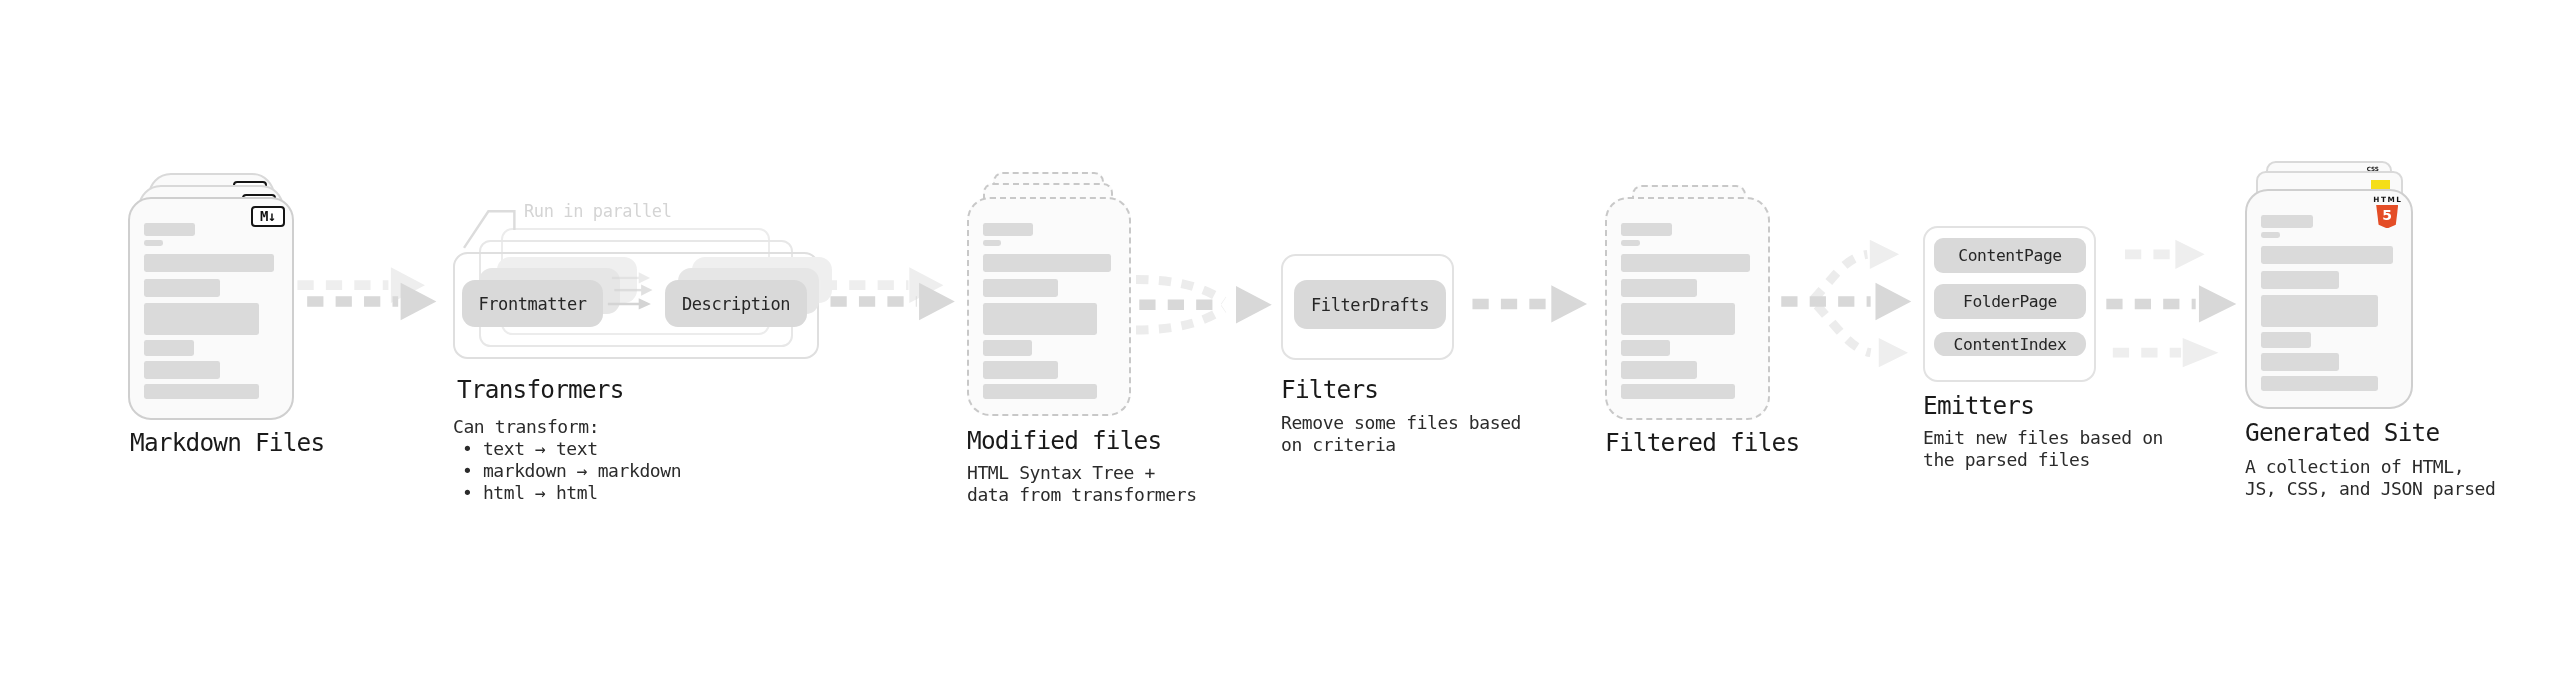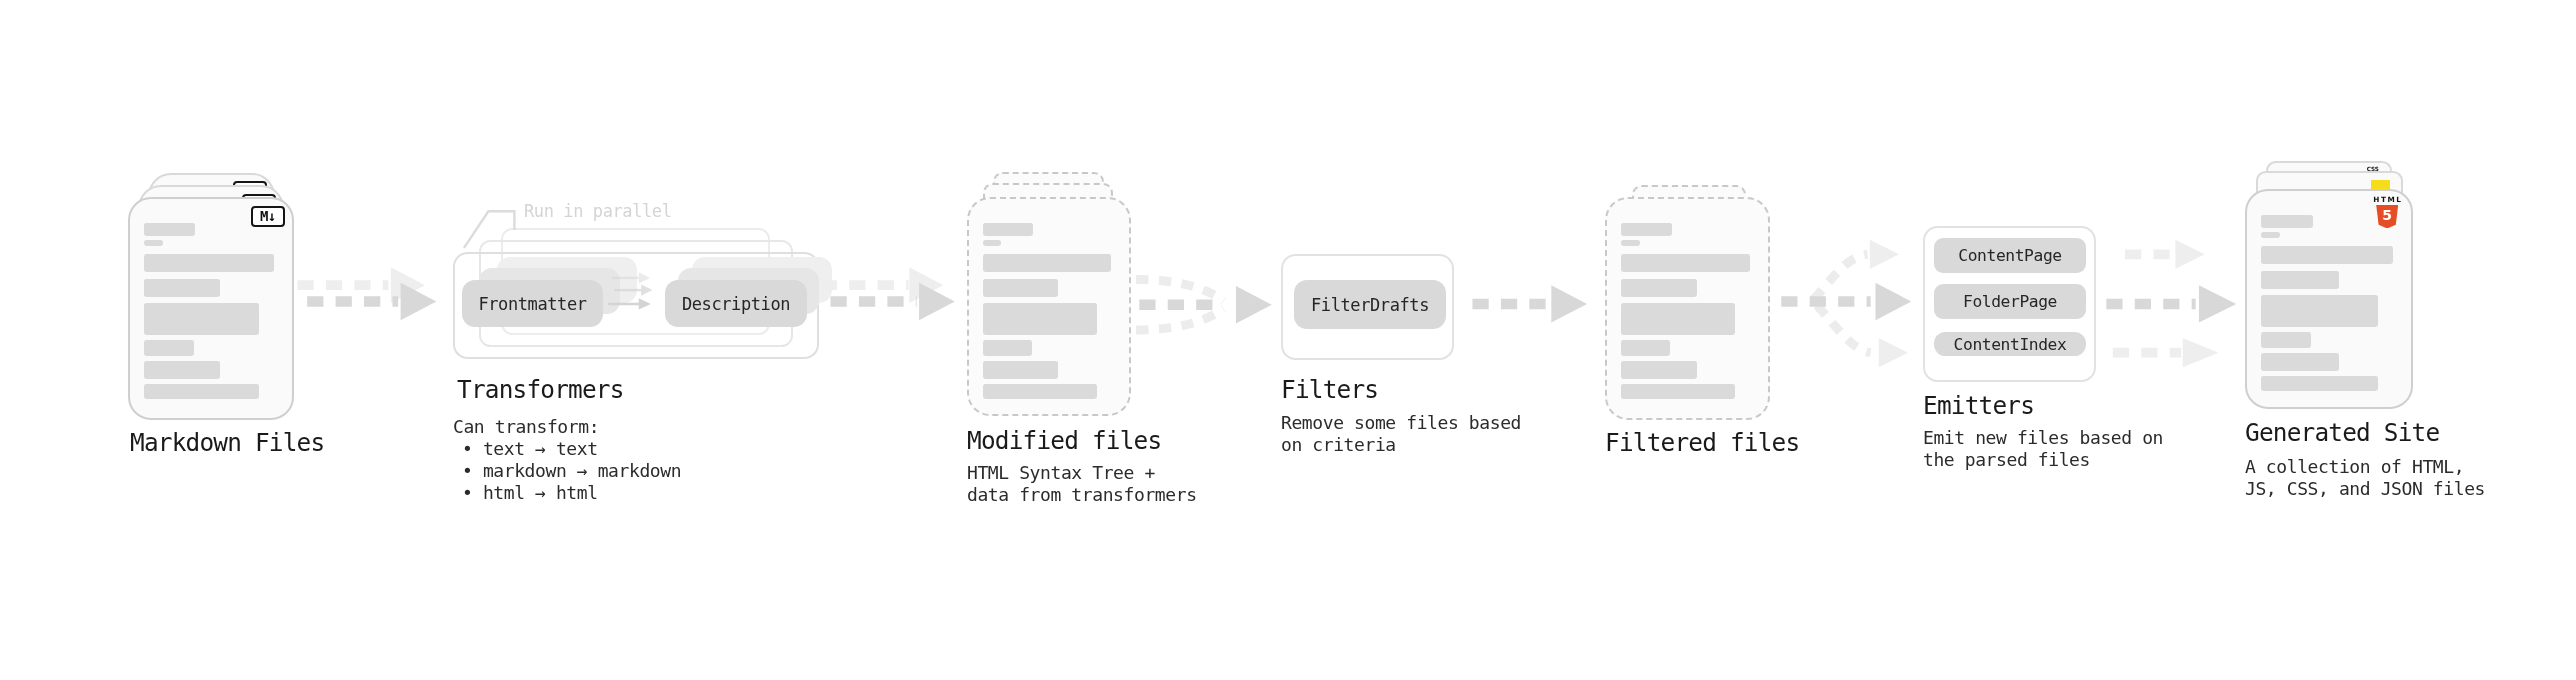--- a/index.html
+++ b/index.html
@@ -204,21 +204,21 @@
           <i class="b4"></i>
           <i class="b5"></i>
           <i class="b6"></i>
           <i class="b7"></i>
           <i class="b8"></i>
       </div>
     </div>
     <div class="stage-title" style="left:2245px;top:418px">Generated Site</div>
     <div class="stage-desc" style="left:2245px;top:456px">
       <span class="line">A collection of HTML,</span>
-      <span class="line">JS, CSS, and JSON files</span>
+      <span class="line">JS, CSS, and JSON parsed</span>
     </div>
   </div>
 
   <svg class="overlay" width="2576" height="681" viewBox="0 0 3170 838">
 
     <g>
       <line class="dash f" x1="366" y1="351" x2="478" y2="351"></line>
       <polygon class="head f" points="481,329 481,373 523,351"></polygon>
       <line class="dash m" x1="378" y1="371" x2="490" y2="371"></line>
       <polygon class="head m" points="493,348 493,394 537,371"></polygon>

